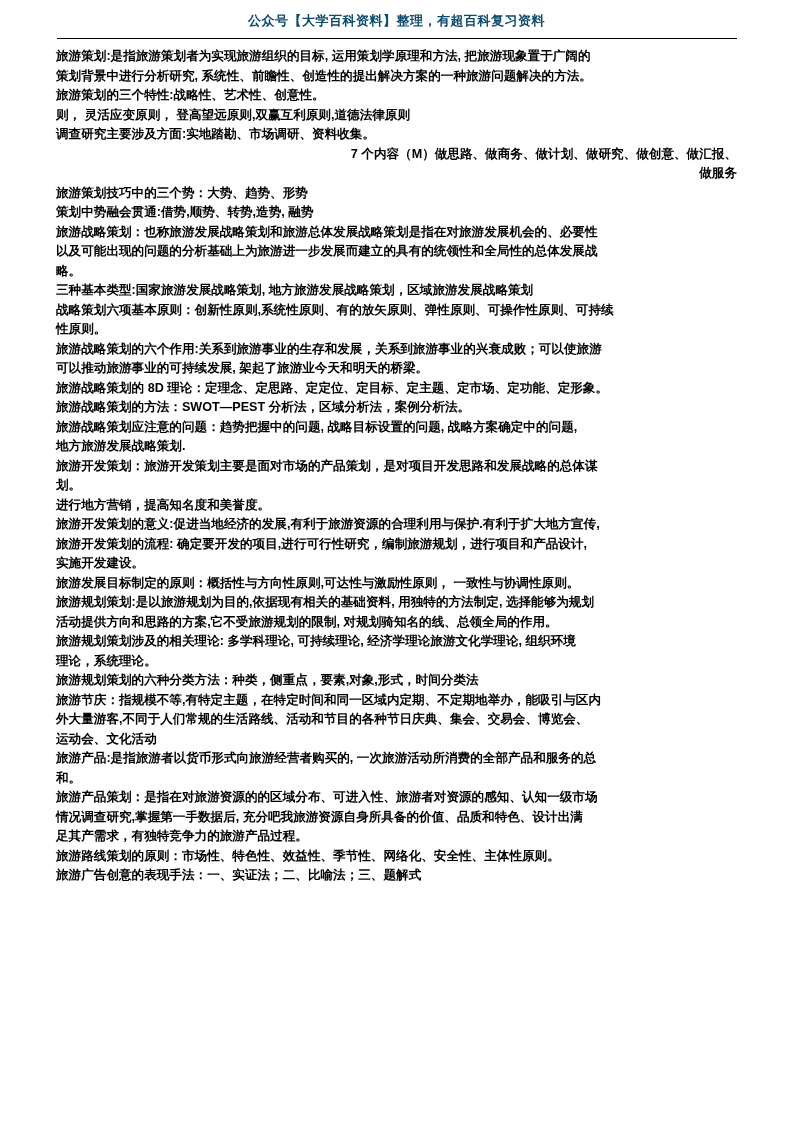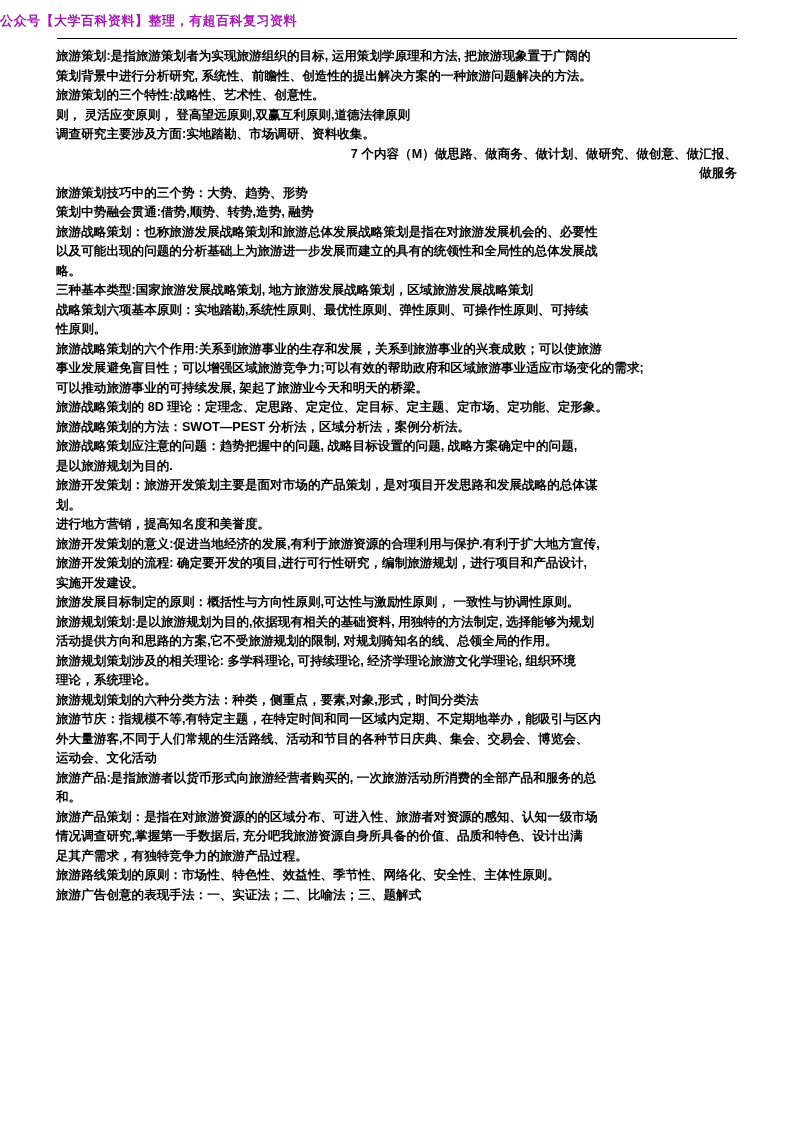--- a/index.html
+++ b/index.html
@@ -15,23 +15,24 @@
   }
   .page {
     position: relative;
     width: 793px;
     height: 1122px;
     box-sizing: border-box;
     background: #ffffff;
     overflow: hidden;
   }
   .header {
+    text-align: center;
     font-size: 13px;
     font-weight: bold;
-    color: #a21caf;
+    color: #0c4a6e;
     padding-top: 12px;
     padding-bottom: 4px;
     letter-spacing: 0.5px;
     font-family: "Liberation Sans", "DejaVu Sans", sans-serif;
   }
   .hrule {
     width: 680px;
     margin: 4px auto 0 auto;
     border-top: 1px solid #000000;
   }
@@ -65,29 +66,28 @@
       <div class="line">则， 灵活应变原则， 登高望远原则,双赢互利原则,道德法律原则</div>
       <div class="line">调查研究主要涉及方面:实地踏勘、市场调研、资料收集。</div>
       <div class="line center">7 个内容（M）做思路、做商务、做计划、做研究、做创意、做汇报、</div>
       <div class="line center">做服务</div>
       <div class="line">旅游策划技巧中的三个势：大势、趋势、形势</div>
       <div class="line">策划中势融会贯通:借势,顺势、转势,造势, 融势</div>
       <div class="line">旅游战略策划：也称旅游发展战略策划和旅游总体发展战略策划是指在对旅游发展机会的、必要性</div>
       <div class="line">以及可能出现的问题的分析基础上为旅游进一步发展而建立的具有的统领性和全局性的总体发展战</div>
       <div class="line">略。</div>
       <div class="line">三种基本类型:国家旅游发展战略策划, 地方旅游发展战略策划，区域旅游发展战略策划</div>
-      <div class="line">战略策划六项基本原则：实地踏勘,系统性原则、最优性原则、弹性原则、可操作性原则、可持续</div>
+      <div class="line">战略策划六项基本原则：创新性原则,系统性原则、有的放矢原则、弹性原则、可操作性原则、可持续</div>
       <div class="line">性原则。</div>
       <div class="line">旅游战略策划的六个作用:关系到旅游事业的生存和发展，关系到旅游事业的兴衰成败；可以使旅游</div>
-      <div class="line">事业发展避免盲目性；可以增强区域旅游竞争力;可以有效的帮助政府和区域旅游事业适应市场变化的需求;</div>
       <div class="line">可以推动旅游事业的可持续发展, 架起了旅游业今天和明天的桥梁。</div>
       <div class="line">旅游战略策划的 8D 理论：定理念、定思路、定定位、定目标、定主题、定市场、定功能、定形象。</div>
       <div class="line">旅游战略策划的方法：SWOT—PEST 分析法，区域分析法，案例分析法。</div>
       <div class="line">旅游战略策划应注意的问题：趋势把握中的问题, 战略目标设置的问题, 战略方案确定中的问题,</div>
-      <div class="line">是以旅游规划为目的.</div>
+      <div class="line">地方旅游发展战略策划.</div>
       <div class="line">旅游开发策划：旅游开发策划主要是面对市场的产品策划，是对项目开发思路和发展战略的总体谋</div>
       <div class="line">划。</div>
       <div class="line">进行地方营销，提高知名度和美誉度。</div>
       <div class="line">旅游开发策划的意义:促进当地经济的发展,有利于旅游资源的合理利用与保护.有利于扩大地方宣传,</div>
       <div class="line">旅游开发策划的流程: 确定要开发的项目,进行可行性研究，编制旅游规划，进行项目和产品设计,</div>
       <div class="line">实施开发建设。</div>
       <div class="line">旅游发展目标制定的原则：概括性与方向性原则,可达性与激励性原则， 一致性与协调性原则。</div>
       <div class="line">旅游规划策划:是以旅游规划为目的,依据现有相关的基础资料, 用独特的方法制定, 选择能够为规划</div>
       <div class="line">活动提供方向和思路的方案,它不受旅游规划的限制, 对规划骑知名的线、总领全局的作用。</div>
       <div class="line">旅游规划策划涉及的相关理论: 多学科理论, 可持续理论, 经济学理论旅游文化学理论, 组织环境</div>

